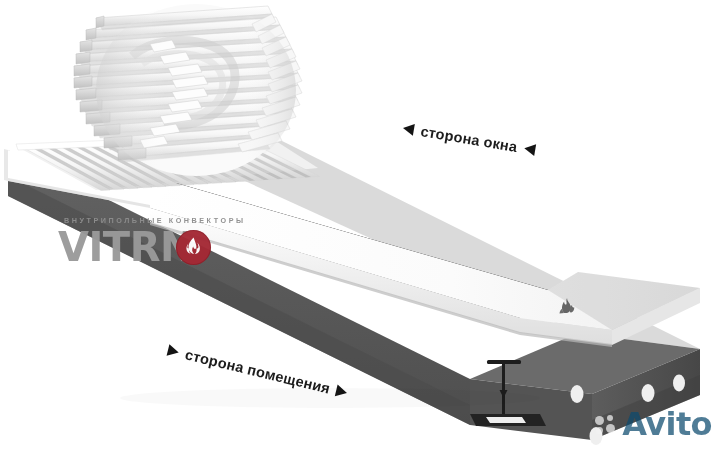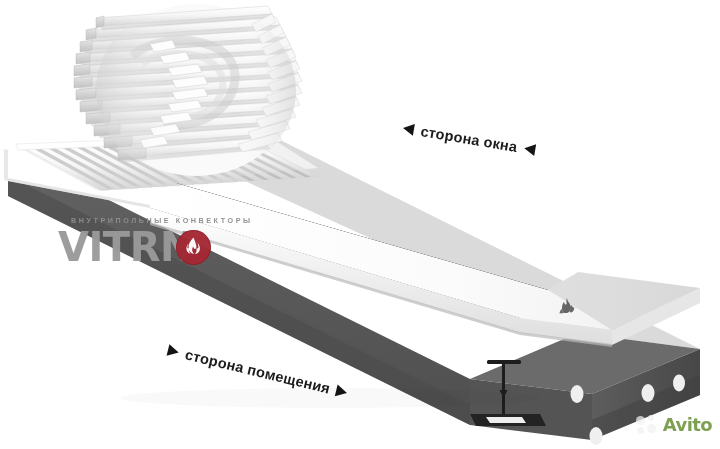--- a/index.html
+++ b/index.html
@@ -54,21 +54,21 @@
     width:200px;
     opacity:.96;
     user-select:none;
   }
   #logo .tagline{
     font-size:7.2px;
     font-weight:700;
     letter-spacing:2.55px;
     color:#8e8e8e;
     text-transform:uppercase;
-    margin-left:13px;
+    margin-left:6px;
     margin-bottom:1px;
     white-space:nowrap;
     mix-blend-mode:multiply;
   }
   #logo .wordmark{
     position:relative;
     height:42px;
     width:196px;
   }
   #logo .wordmark .w-text{
@@ -99,21 +99,21 @@
     opacity:.72;
     user-select:none;
   }
   #avito .dots{position:relative;width:22px;height:20px;flex:0 0 auto;}
   #avito .dots i{position:absolute;border-radius:50%;background:#f2f2f2;display:block;}
   #avito .d1{width:9px;height:9px;left:0;top:1px;}
   #avito .d2{width:6px;height:6px;left:12px;top:0px;}
   #avito .d3{width:7px;height:7px;left:1px;top:12px;}
   #avito .d4{width:9px;height:9px;left:11px;top:9px;}
   #avito .atxt{
-    font-size:18px;font-weight:700;color:#4d7c0f;
+    font-size:32px;font-weight:700;color:#0c4a6e;
     line-height:25px;letter-spacing:-.6px;
     font-family:"DejaVu Sans", sans-serif;
   }
 </style>
 </head>
 <body>
 
 <div id="stage">
 
   <svg id="art" viewBox="0 0 720 449" width="720" height="449">

